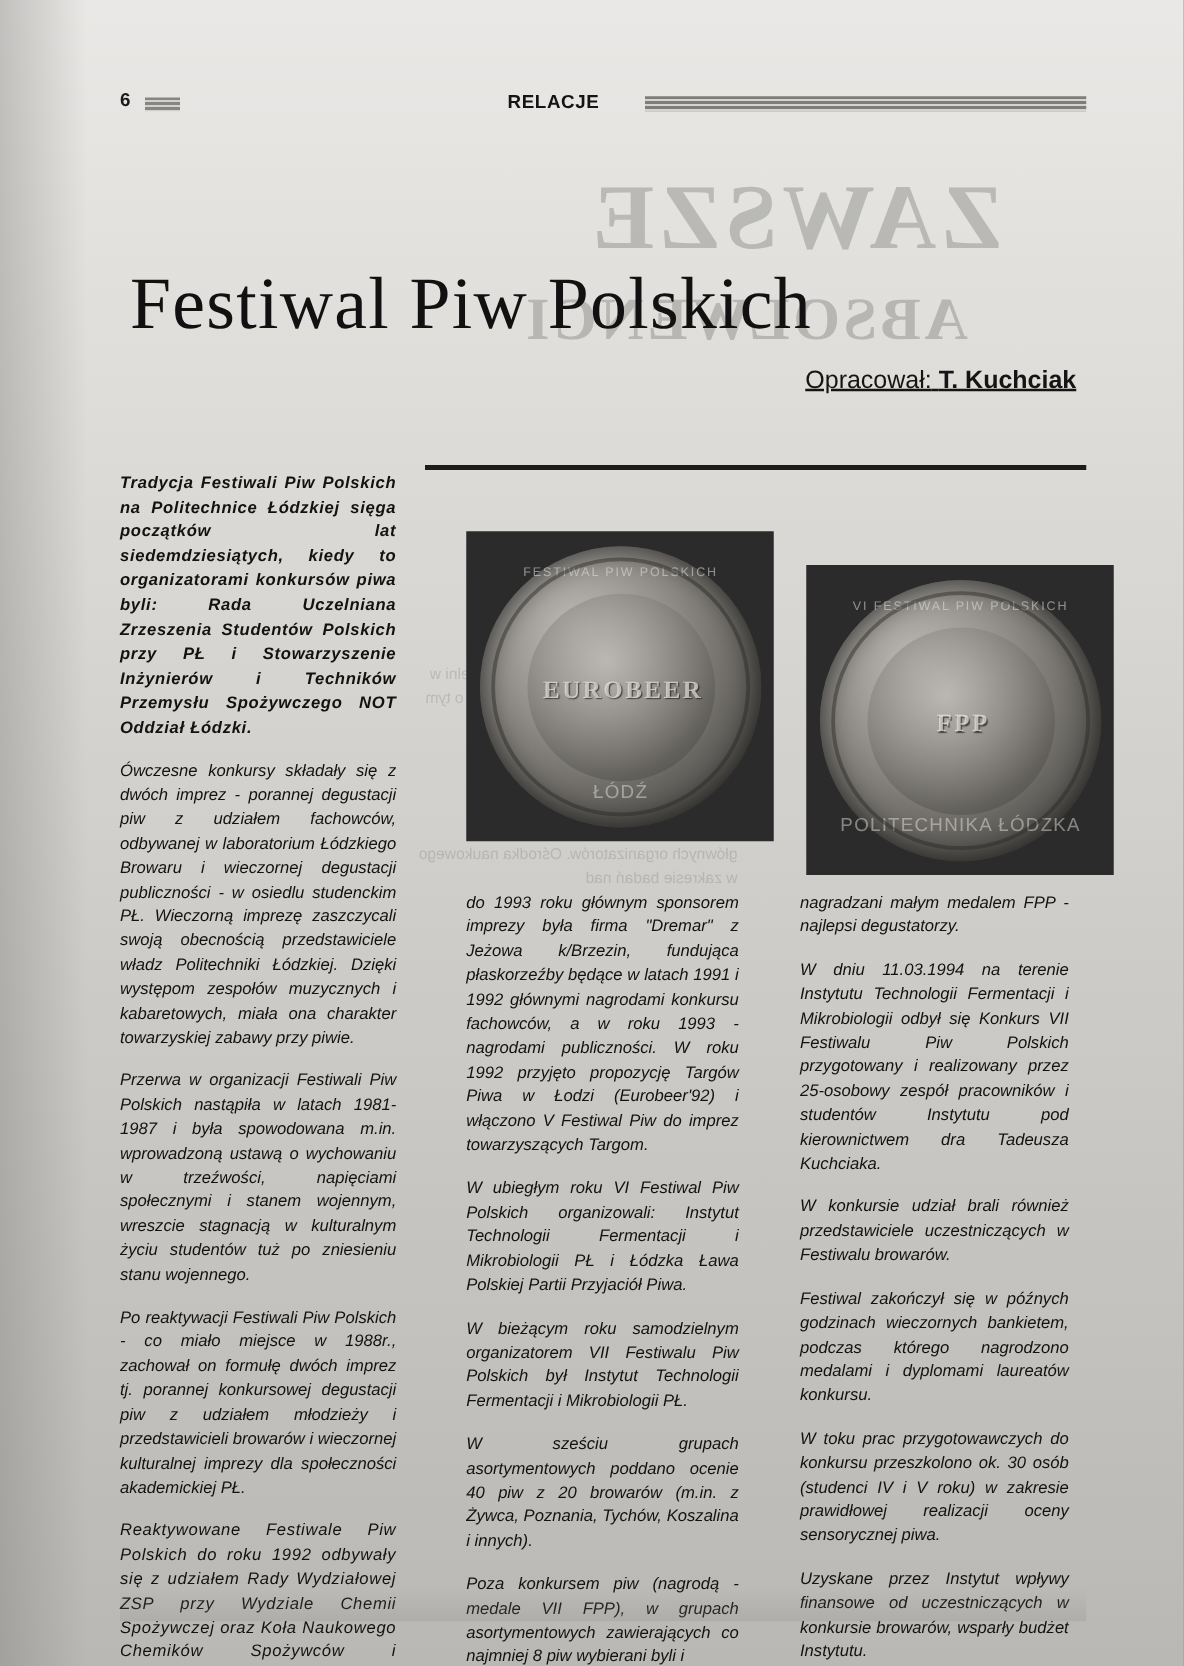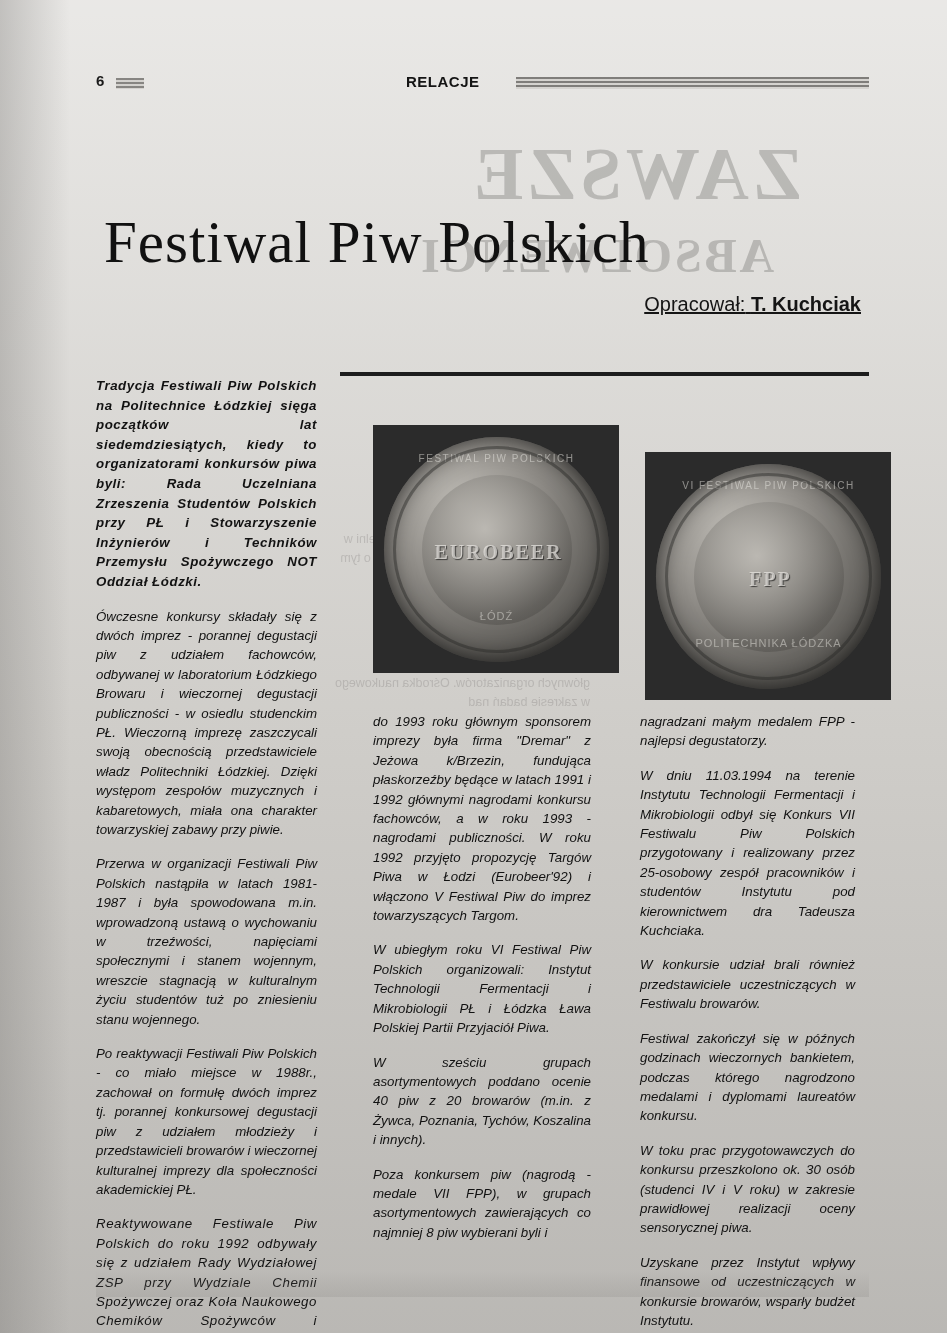--- a/index.html
+++ b/index.html
@@ -180,23 +180,23 @@
     position: absolute;
     left: 0; right: 0; top: 16px;
     text-align: center;
     font-size: 10px;
     letter-spacing: 1.5px;
     color: rgba(228,226,220,.55);
     font-family: "Liberation Sans", sans-serif;
   }
   .coin-sub {
     position: absolute;
-    left: 0; right: 0; bottom: 40px;
+    left: 0; right: 0; bottom: 20px;
     text-align: center;
-    font-size: 11px;
+    font-size: 15px;
     letter-spacing: 1px;
     color: rgba(228,226,220,.5);
   }
 
   
   .col {
     position: absolute;
     font-size: 13.3px;
     line-height: 19.4px;
     text-align: justify;
@@ -273,20 +273,21 @@
     <p class="lead spread">Tradycja Festiwali Piw Polskich na Politechnice Łódzkiej sięga początków lat siedemdziesiątych, kiedy to organizatorami konkursów piwa byli: Rada Uczelniana Zrzeszenia Studentów Polskich przy PŁ i Stowarzyszenie Inżynierów i Techników Przemysłu Spożywczego NOT Oddział Łódzki.</p>
     <p>Ówczesne konkursy składały się z dwóch imprez - porannej degustacji piw z udziałem fachowców, odbywanej w laboratorium Łódzkiego Browaru i wieczornej degustacji publiczności - w osiedlu studenckim PŁ. Wieczorną imprezę zaszczycali swoją obecnością przedstawiciele władz Politechniki Łódzkiej. Dzięki występom zespołów muzycznych i kabaretowych, miała ona charakter towarzyskiej zabawy przy piwie.</p>
     <p>Przerwa w organizacji Festiwali Piw Polskich nastąpiła w latach 1981-1987 i była spowodowana m.in. wprowadzoną ustawą o wychowaniu w trzeźwości, napięciami społecznymi i stanem wojennym, wreszcie stagnacją w kulturalnym życiu studentów tuż po zniesieniu stanu wojennego.</p>
     <p>Po reaktywacji Festiwali Piw Polskich - co miało miejsce w 1988r., zachował on formułę dwóch imprez tj. porannej konkursowej degustacji piw z udziałem młodzieży i przedstawicieli browarów i wieczornej kulturalnej imprezy dla społeczności akademickiej PŁ.</p>
     <p class="spread">Reaktywowane Festiwale Piw Polskich do roku 1992 odbywały się z udziałem Rady Wydziałowej ZSP przy Wydziale Chemii Spożywczej oraz Koła Naukowego Chemików Spożywców i pracowników naukowych Instytutu Technologii Fermentacji i Mikrobiologii. Od 1991</p>
   </div>
 
   <div class="col col-2">
     <p>do 1993 roku głównym sponsorem imprezy była firma "Dremar" z Jeżowa k/Brzezin, fundująca płaskorzeźby będące w latach 1991 i 1992 głównymi nagrodami konkursu fachowców, a w roku 1993 - nagrodami publiczności. W roku 1992 przyjęto propozycję Targów Piwa w Łodzi (Eurobeer'92) i włączono V Festiwal Piw do imprez towarzyszących Targom.</p>
     <p>W ubiegłym roku VI Festiwal Piw Polskich organizowali: Instytut Technologii Fermentacji i Mikrobiologii PŁ i Łódzka Ława Polskiej Partii Przyjaciół Piwa.</p>
+    <p>W bieżącym roku samodzielnym organizatorem VII Festiwalu Piw Polskich był Instytut Technologii Fermentacji i Mikrobiologii PŁ.</p>
     <p>W sześciu grupach asortymentowych poddano ocenie 40 piw z 20 browarów (m.in. z Żywca, Poznania, Tychów, Koszalina i innych).</p>
     <p>Poza konkursem piw (nagrodą - medale VII FPP), w grupach asortymentowych zawierających co najmniej 8 piw wybierani byli i</p>
   </div>
 
   <div class="col col-3">
     <p>nagradzani małym medalem FPP - najlepsi degustatorzy.</p>
     <p>W dniu 11.03.1994 na terenie Instytutu Technologii Fermentacji i Mikrobiologii odbył się Konkurs VII Festiwalu Piw Polskich przygotowany i realizowany przez 25-osobowy zespół pracowników i studentów Instytutu pod kierownictwem dra Tadeusza Kuchciaka.</p>
     <p>W konkursie udział brali również przedstawiciele uczestniczących w Festiwalu browarów.</p>
     <p>Festiwal zakończył się w późnych godzinach wieczornych bankietem, podczas którego nagrodzono medalami i dyplomami laureatów konkursu.</p>
     <p>W toku prac przygotowawczych do konkursu przeszkolono ok. 30 osób (studenci IV i V roku) w zakresie prawidłowej realizacji oceny sensorycznej piwa.</p>

